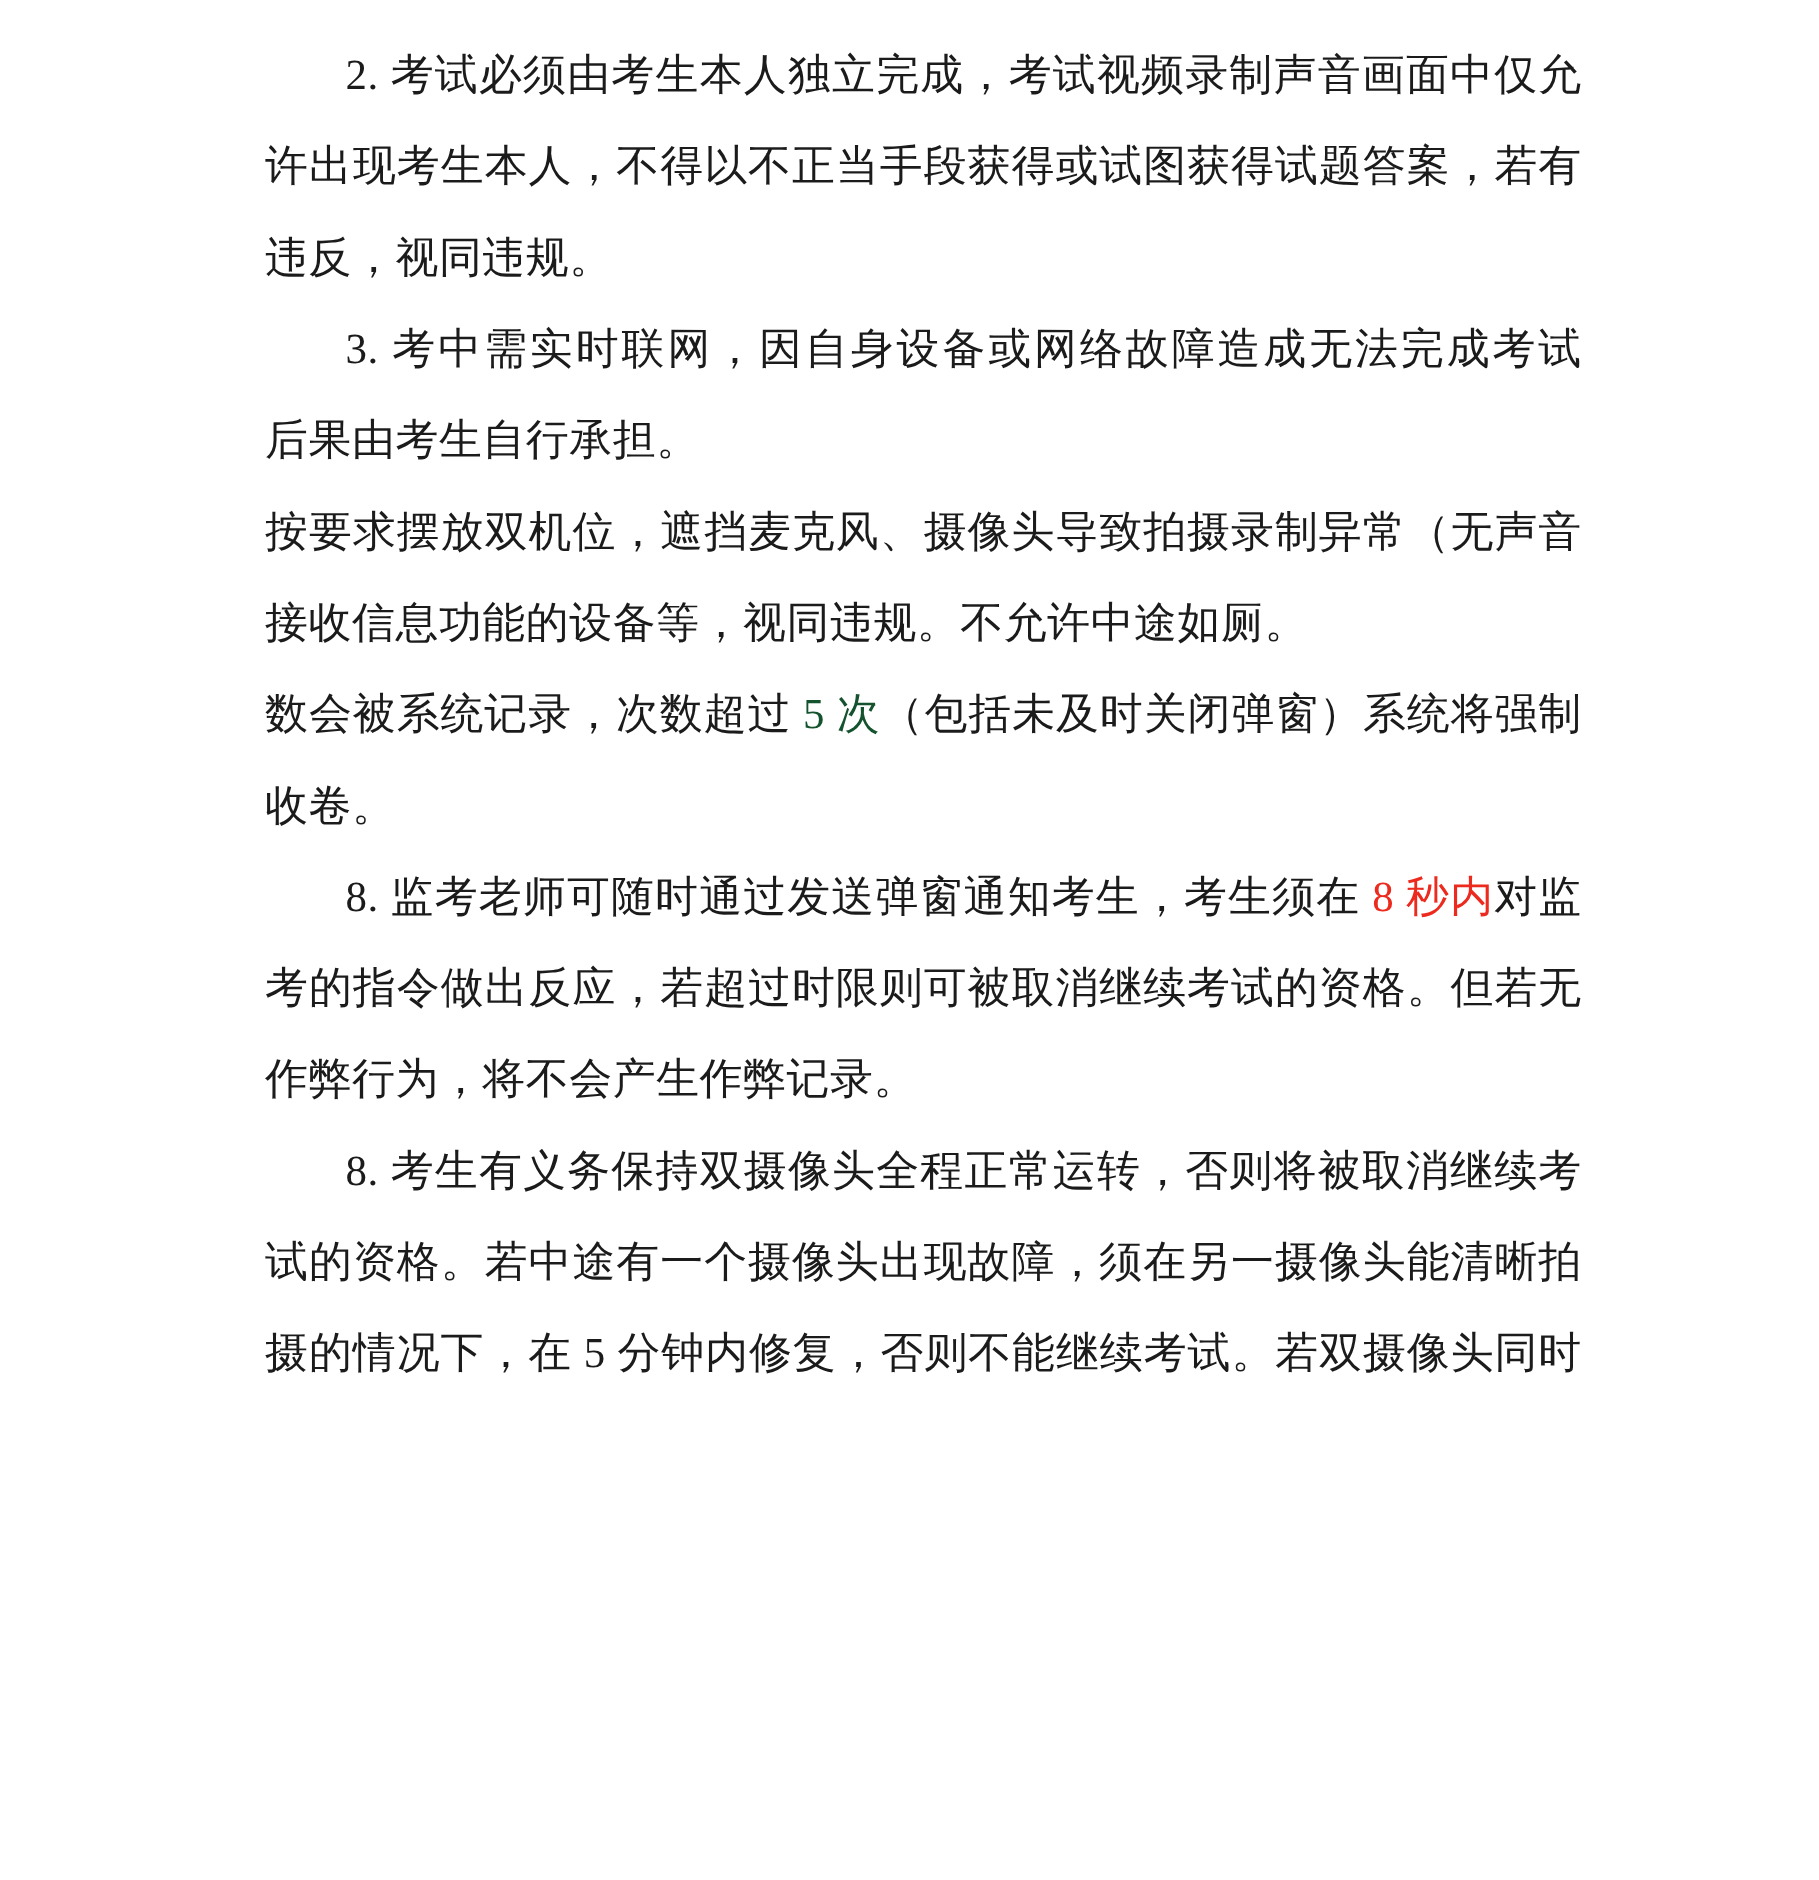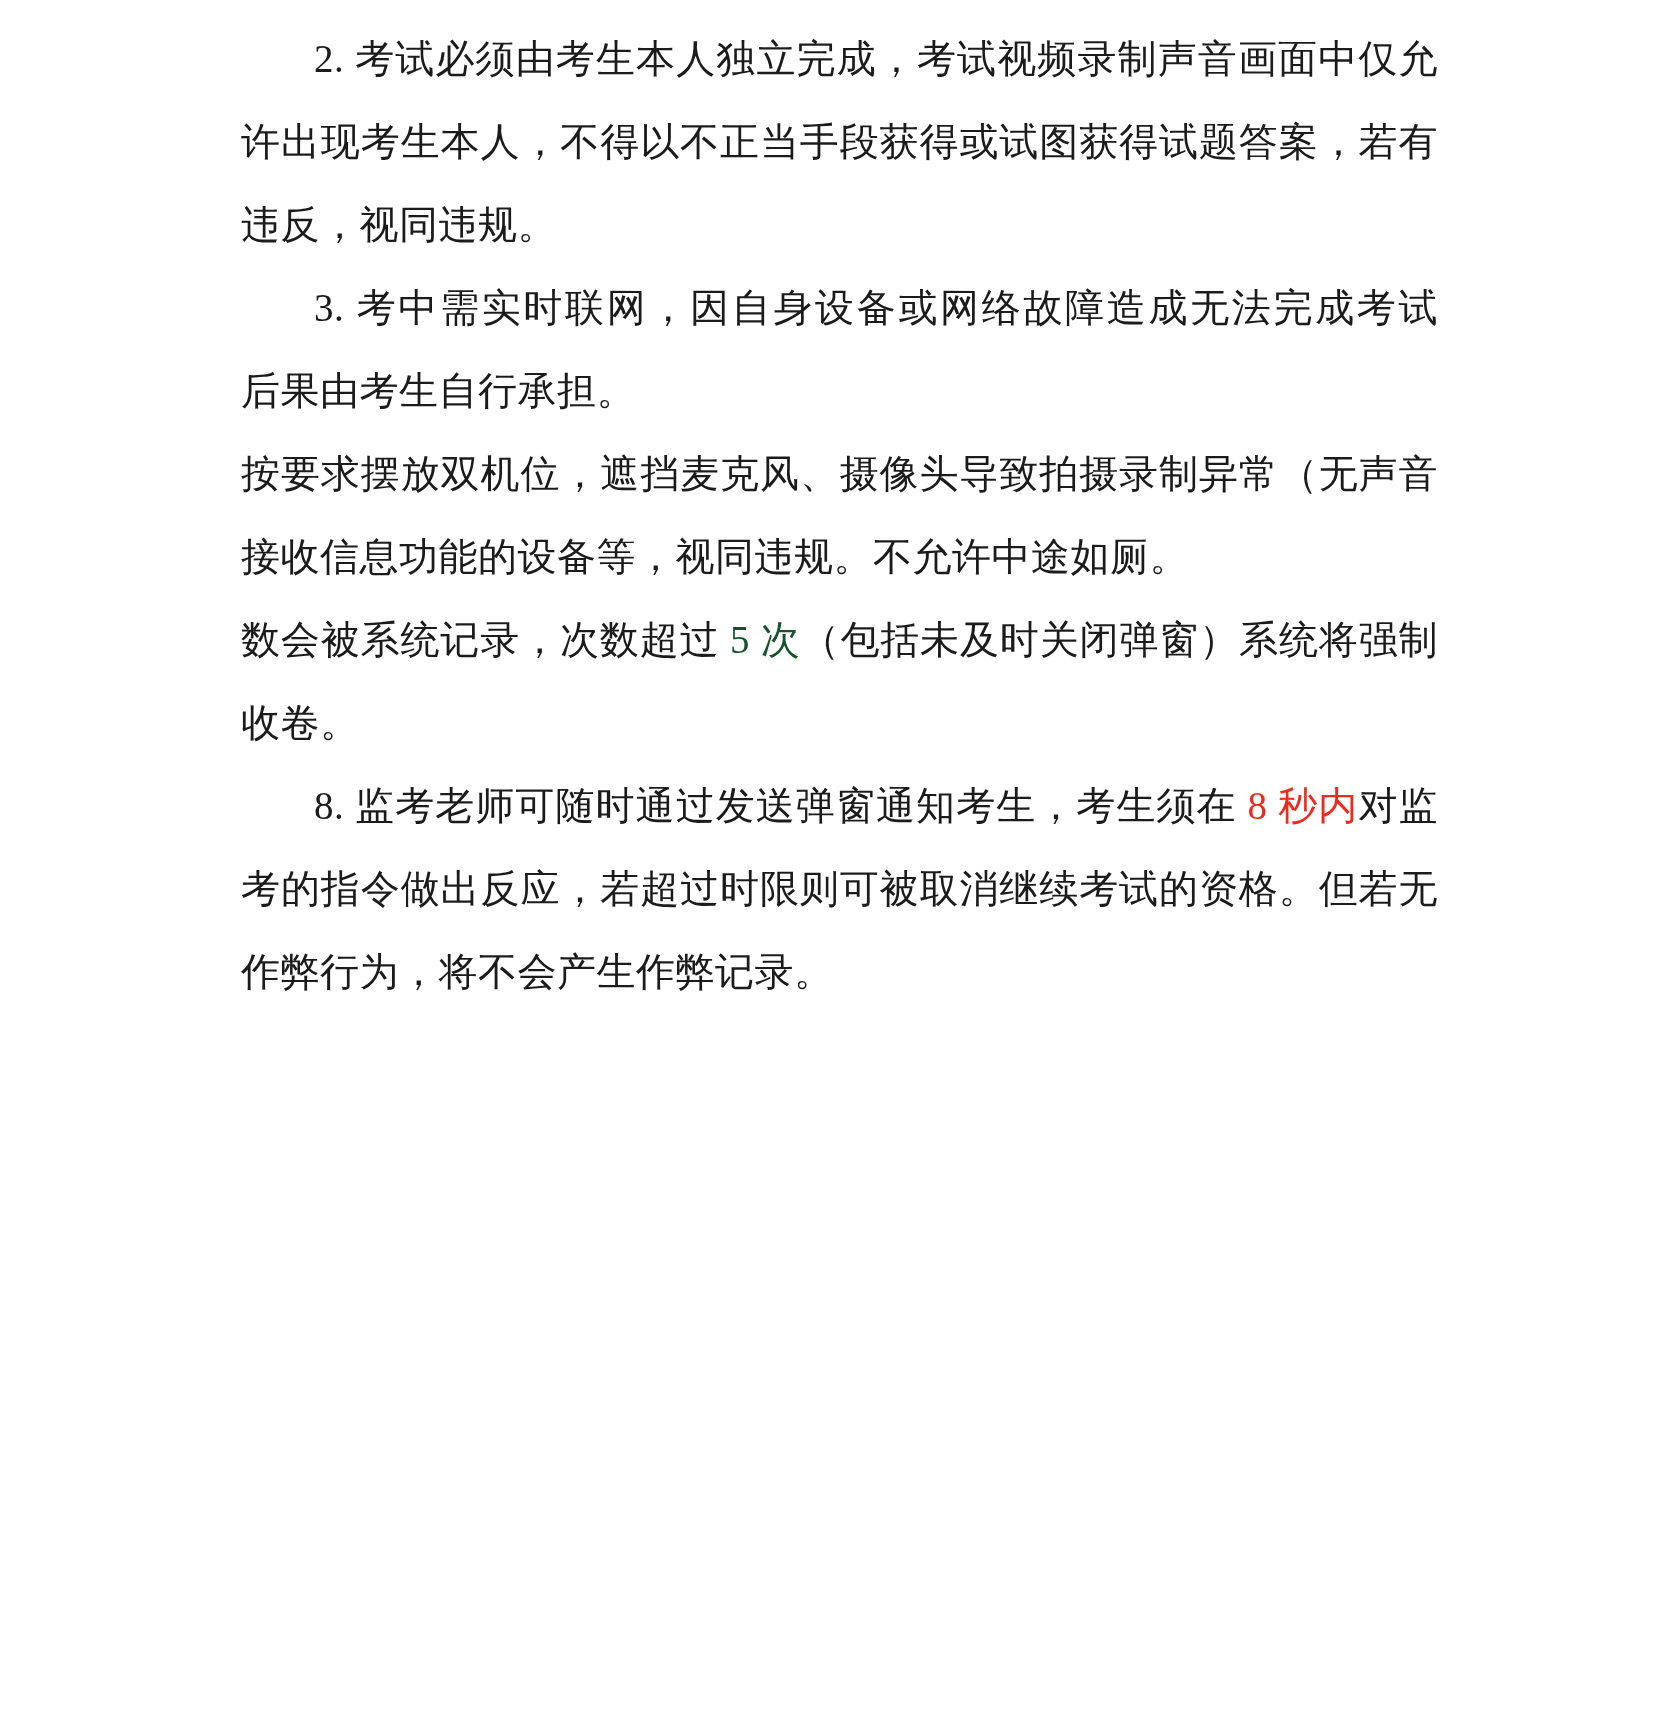--- a/index.html
+++ b/index.html
@@ -11,21 +11,21 @@
     position: relative;
     width: 1654px;
     height: 1709px;
     background: #ffffff;
     overflow: hidden;
     font-family: "Liberation Serif", "DejaVu Serif", serif;
   }
   .doc {
     position: absolute;
     left: 241px;
-    top: 17px;
+    top: 27px;
     width: 1197px;
   }
   .paragraph {
     margin: 0;
     padding: 0;
   }
   .line {
     height: 83px;
     line-height: 83px;
     font-size: 39px;
@@ -65,14 +65,19 @@
       </div>
       <div class="paragraph">
         <div class="line full"><span class="run">数会被系统记录，次数超过 </span><span class="run red" style="color: #14532d;">5 次</span><span class="run">（包括未及时关闭弹窗）系统将强制</span></div>
         <div class="line"><span class="run">收卷。</span></div>
       </div>
       <div class="paragraph">
         <div class="line full indent"><span class="run">8. 监考老师可随时通过发送弹窗通知考生，考生须在 </span><span class="run red" style="color: rgb(236, 43, 30);">8 秒内</span><span class="run">对监</span></div>
         <div class="line full"><span class="run">考的指令做出反应，若超过时限则可被取消继续考试的资格。但若无</span></div>
         <div class="line"><span class="run">作弊行为，将不会产生作弊记录。</span></div>
       </div>
+      <div class="paragraph">
+        <div class="line full indent"><span class="run">8. 考生有义务保持双摄像头全程正常运转，否则将被取消继续考</span></div>
+        <div class="line full"><span class="run">试的资格。若中途有一个摄像头出现故障，须在另一摄像头能清晰拍</span></div>
+        <div class="line full"><span class="run">摄的情况下，在 5 分钟内修复，否则不能继续考试。若双摄像头同时</span></div>
+      </div>
     </div>
 </div>
 
 </body></html>

